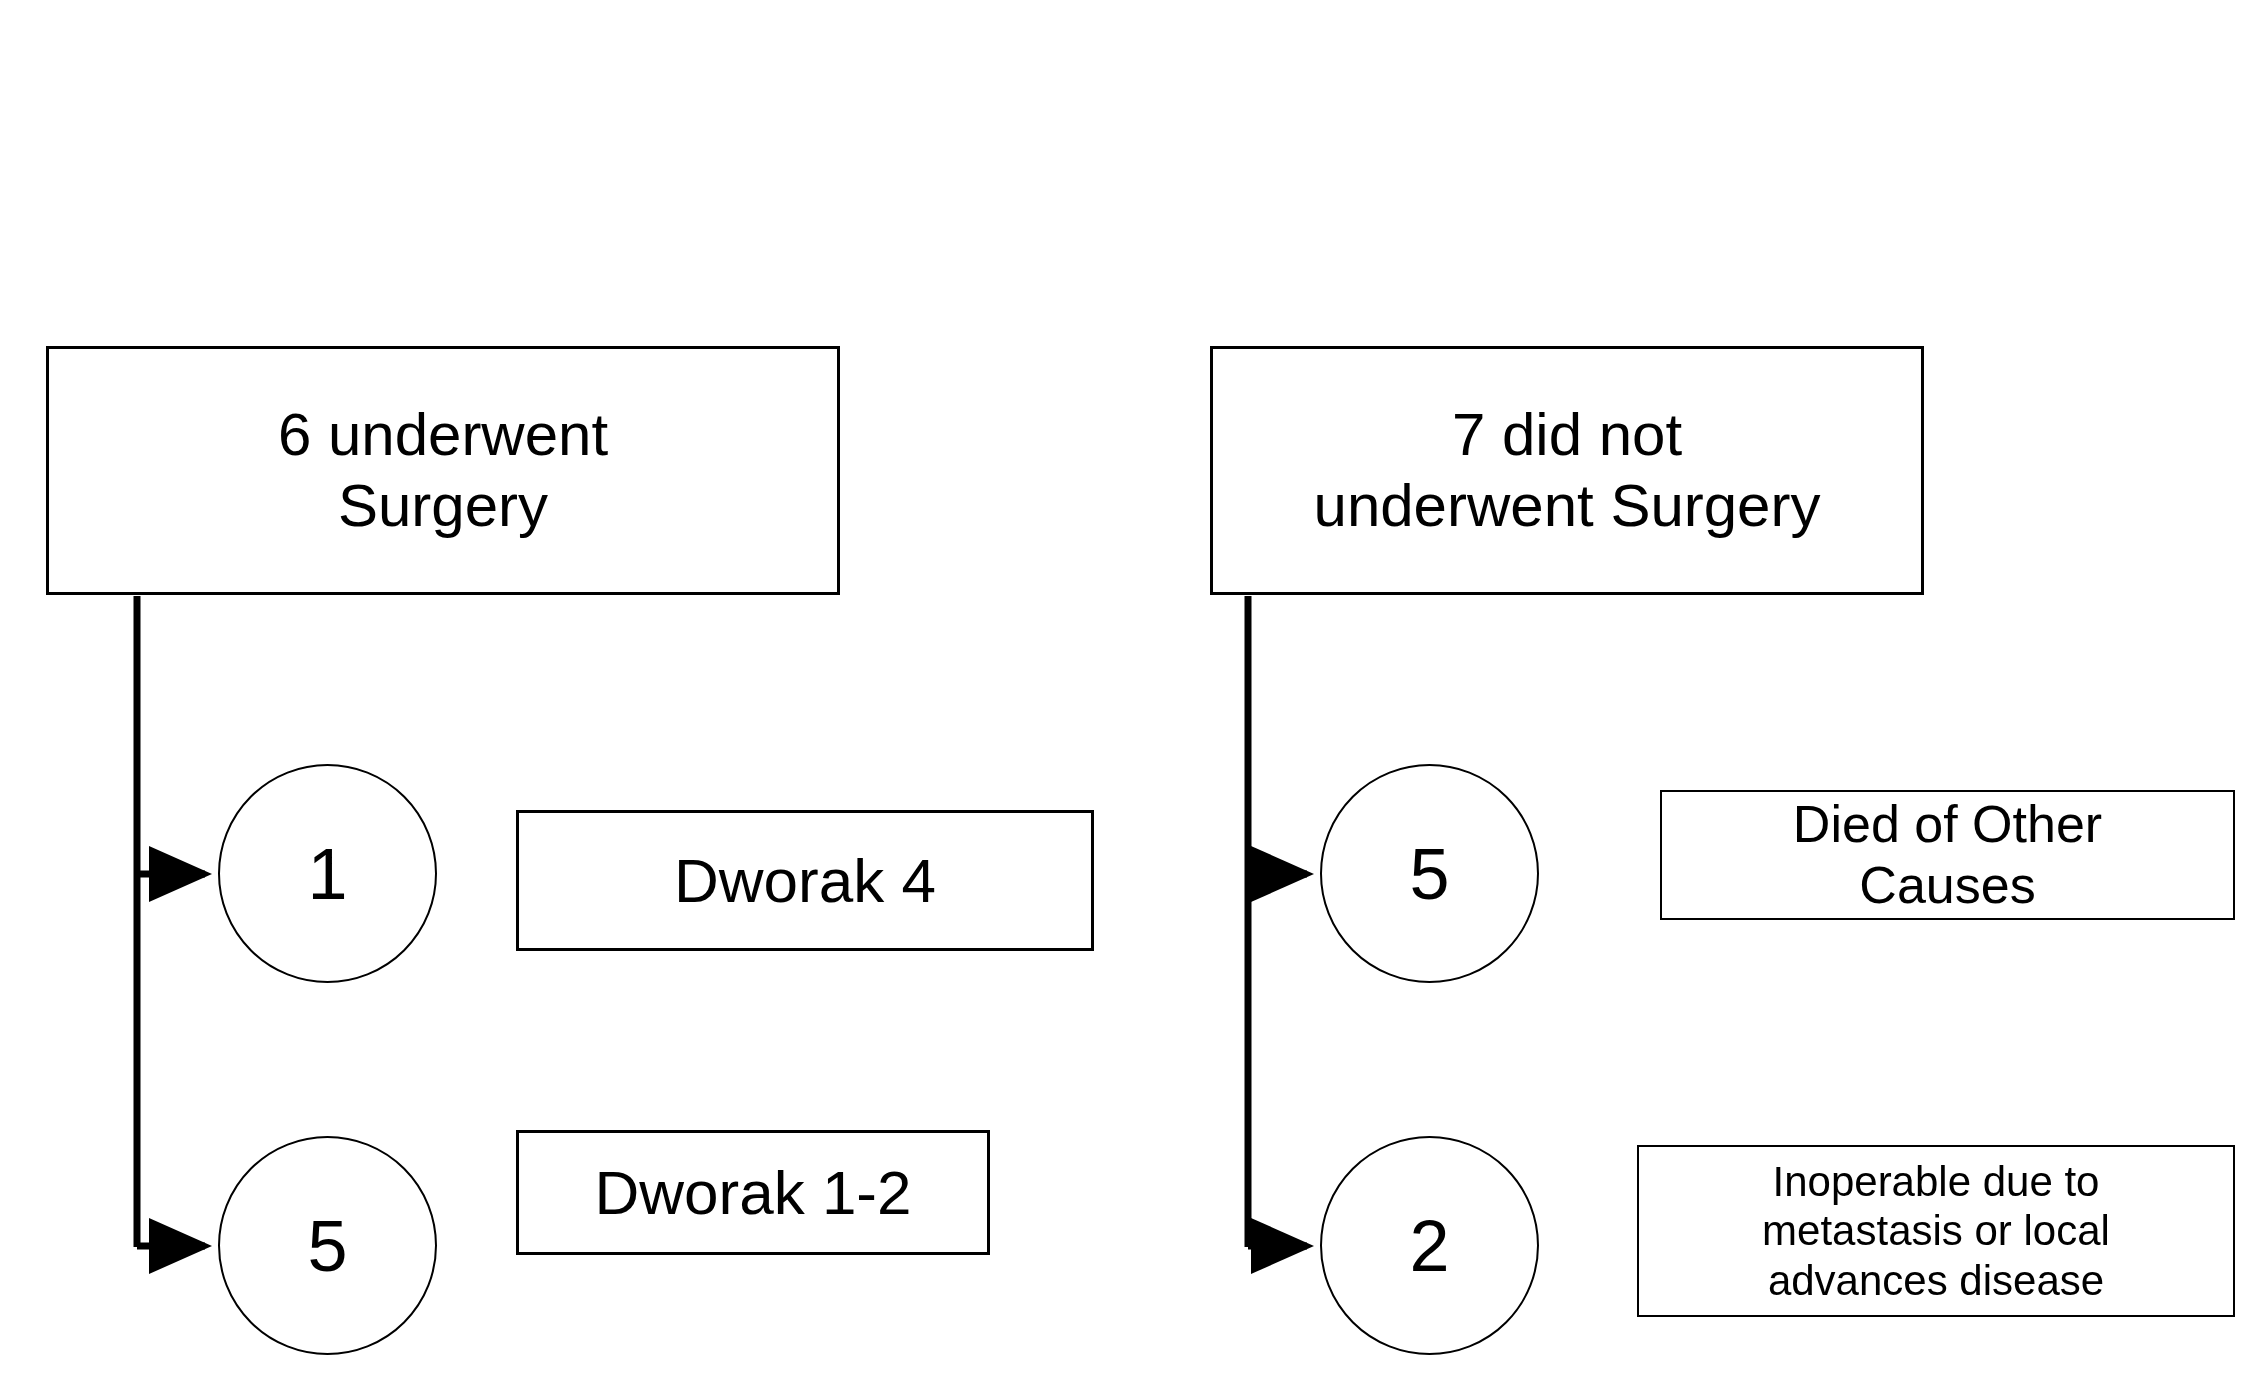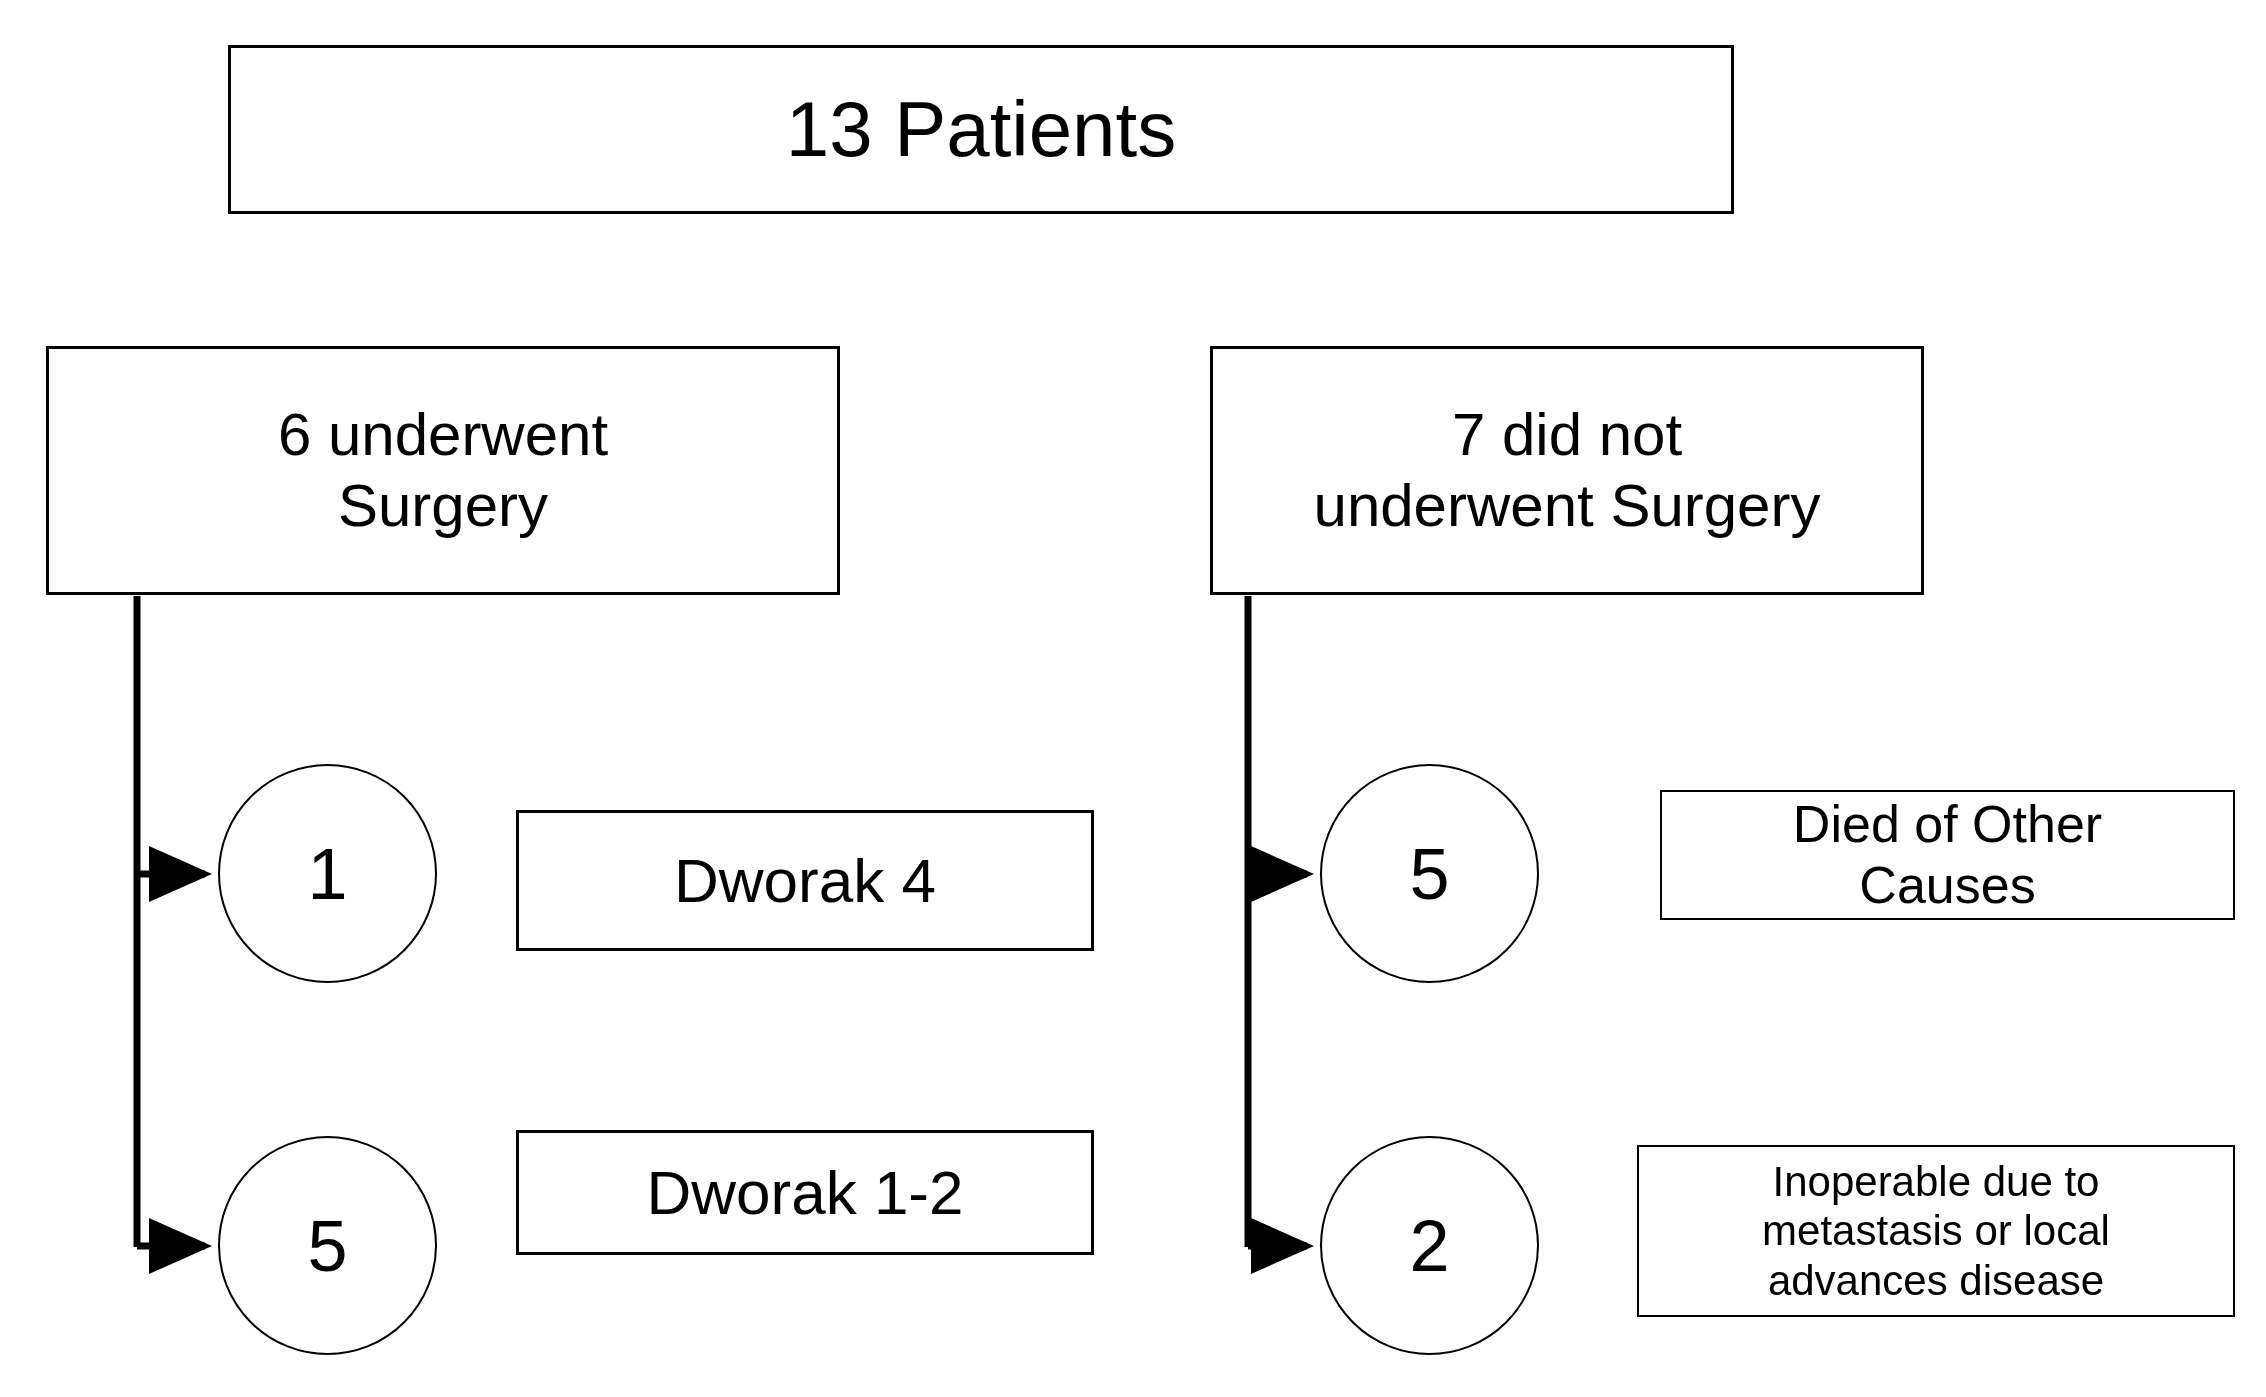--- a/index.html
+++ b/index.html
@@ -59,21 +59,21 @@
   #dworak4-box {
     left: 516px;
     top: 810px;
     width: 578px;
     height: 141px;
     font-size: 62px;
   }
   #dworak12-box {
     left: 516px;
     top: 1130px;
-    width: 578px;
+    width: 474px;
     height: 125px;
     font-size: 62px;
   }
   #died-box {
     left: 1660px;
     top: 790px;
     width: 575px;
     height: 130px;
     font-size: 52px;
     border-width: 2px;
@@ -146,23 +146,20 @@
 
     <path d="M137,596 L137,1247" stroke="#000000" stroke-width="7" fill="none"></path>
     <path d="M137,874 L205,874" stroke="#000000" stroke-width="7" fill="none" marker-end="url(#arrowhead)"></path>
     <path d="M137,1246 L205,1246" stroke="#000000" stroke-width="7" fill="none" marker-end="url(#arrowhead)"></path>
 
     <path d="M1248,596 L1248,1247" stroke="#000000" stroke-width="7" fill="none"></path>
     <path d="M1248,874 L1307,874" stroke="#000000" stroke-width="7" fill="none" marker-end="url(#arrowhead)"></path>
     <path d="M1248,1246 L1307,1246" stroke="#000000" stroke-width="7" fill="none" marker-end="url(#arrowhead)"></path>
   </svg>
 
-  <div class="box" id="root-box">
-    <span class="txt">13 Patients</span>
-  </div>
 
   <div class="box" id="surgery-box">
     <span class="txt">6 underwent
 Surgery</span>
   </div>
 
   <div class="box" id="no-surgery-box">
     <span class="txt">7 did not
 underwent Surgery</span>
   </div>

